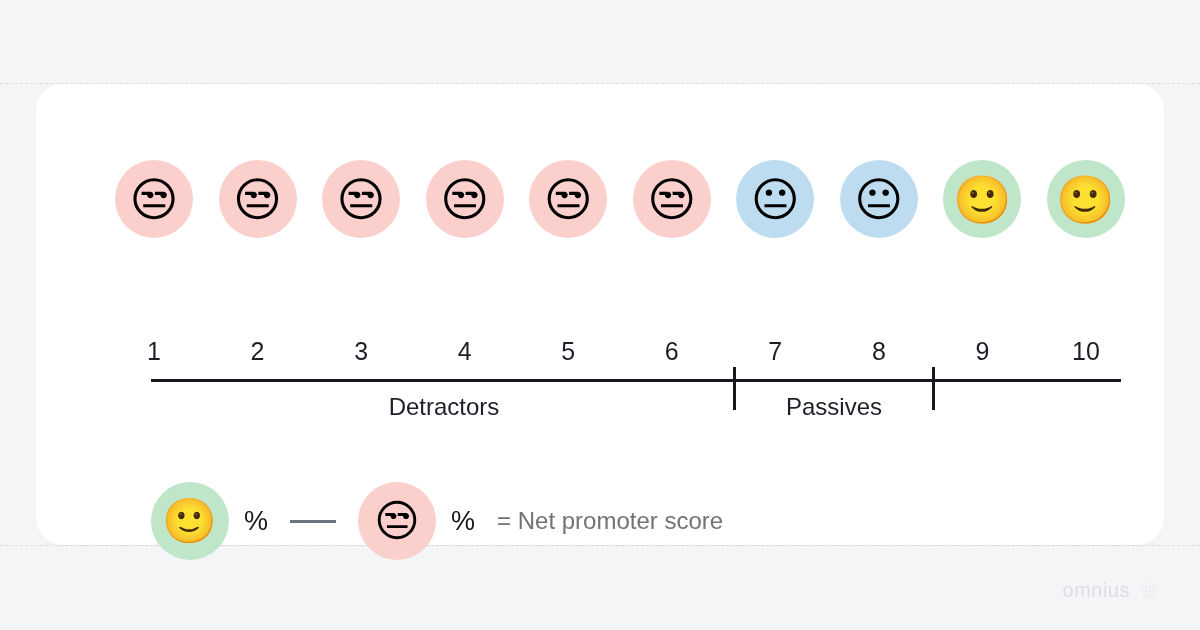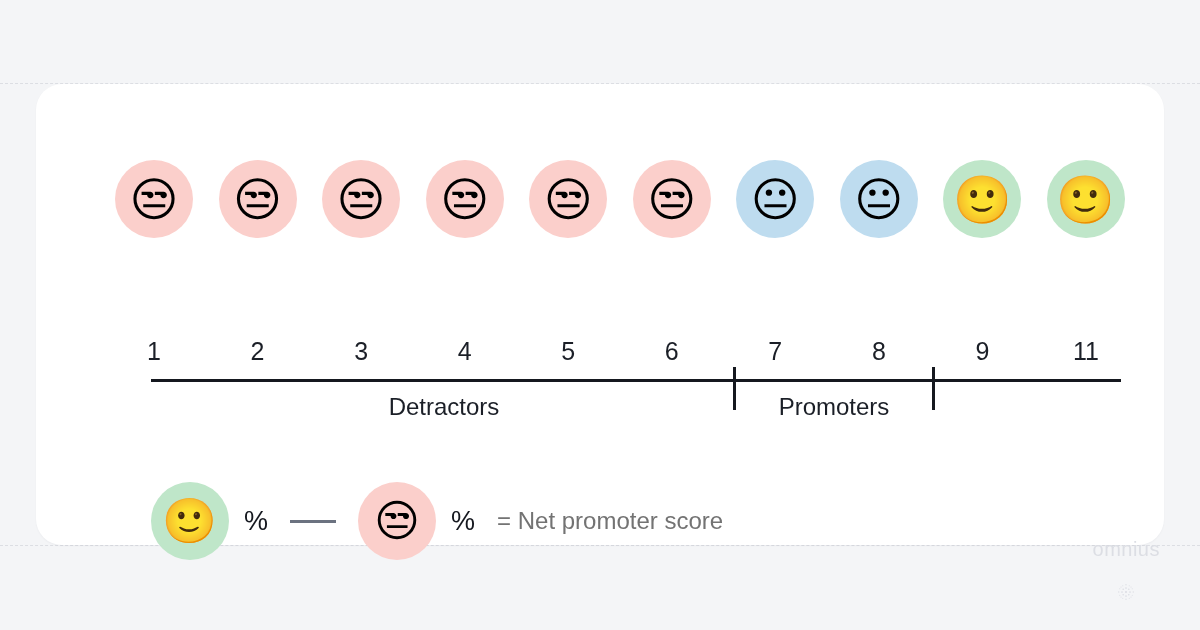--- a/index.html
+++ b/index.html
@@ -147,22 +147,21 @@
     white-space: nowrap;
   }
 
   
   .watermark {
     position: absolute;
     right: 40px;
     bottom: 28px;
     display: flex;
     align-items: center;
-    gap: 21px;
-    flex-direction: column;
+    gap: 10px;
   }
   .watermark-text {
     font-size: 20px;
     letter-spacing: 0.5px;
     color: #dcdee4;
     font-family: "Liberation Sans", sans-serif;
   }
   .watermark-mark { width: 20px; height: 20px; display: block; }
 </style>
 </head>
@@ -209,29 +208,29 @@
   <div class="numbers-row">
     <div class="num">1</div>
     <div class="num">2</div>
     <div class="num">3</div>
     <div class="num">4</div>
     <div class="num">5</div>
     <div class="num">6</div>
     <div class="num">7</div>
     <div class="num">8</div>
     <div class="num">9</div>
-    <div class="num">11</div>
+    <div class="num">10</div>
   </div>
 
   <div class="axis"></div>
   <div class="tick tick-passives"></div>
   <div class="tick tick-promoters"></div>
 
   <div class="seg-label seg-detractors">Detractors</div>
-  <div class="seg-label seg-passives">Promoters</div>
+  <div class="seg-label seg-passives">Passives</div>
 
   <div class="formula">
     <div class="bubble b-promoter">
       <span class="face">🙂</span>
     </div>
     <span class="pct">%</span>
     <span class="minus"></span>
     <div class="bubble b-detractor">
       <span class="face">😒</span>
     </div>

